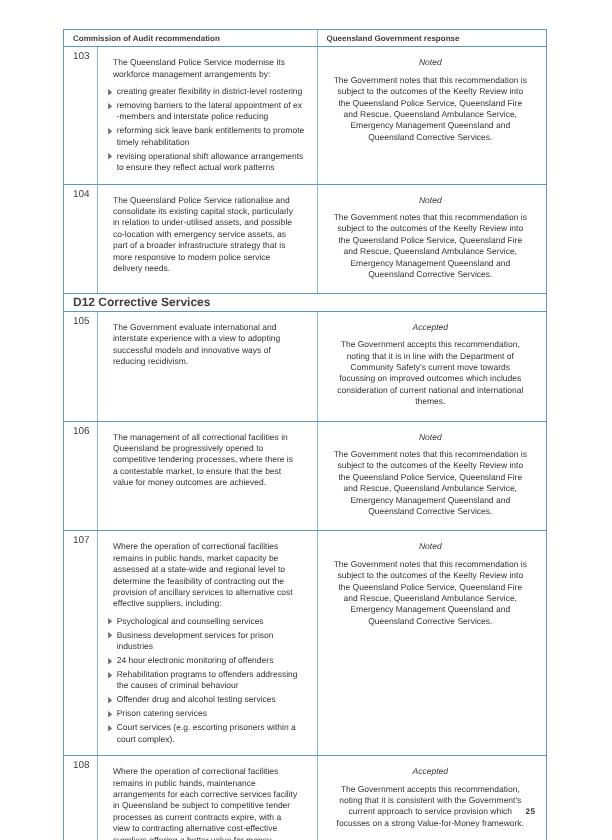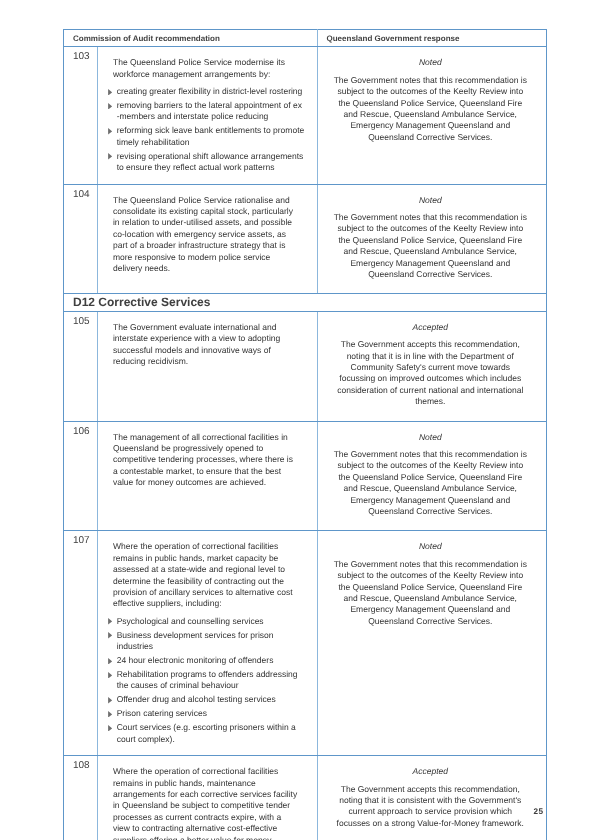--- a/index.html
+++ b/index.html
@@ -100,21 +100,21 @@
     left: 63.9px;
     top: 805.9px;
     width: 487.6px;
     height: 12px;
     font-size: 7.3px;
     font-weight: bold;
     color: #3f3f3f;
     line-height: 10px;
   }
   .footer .ftitle { position: absolute; left: 0; top: 0; white-space: nowrap; }
-  .footer .fpage { position: absolute; right: 8px; top: 1.3px; font-size: 8.2px; letter-spacing: 0.45px; }
+  .footer .fpage { position: absolute; right: 16px; top: 1.3px; font-size: 8.2px; letter-spacing: 0.45px; }
 </style>
 </head>
 <body>
 
 <div class="page">
   <table class="rec-table">
     <colgroup>
         <col class="col-num">
         <col class="col-rec">
         <col class="col-resp">

